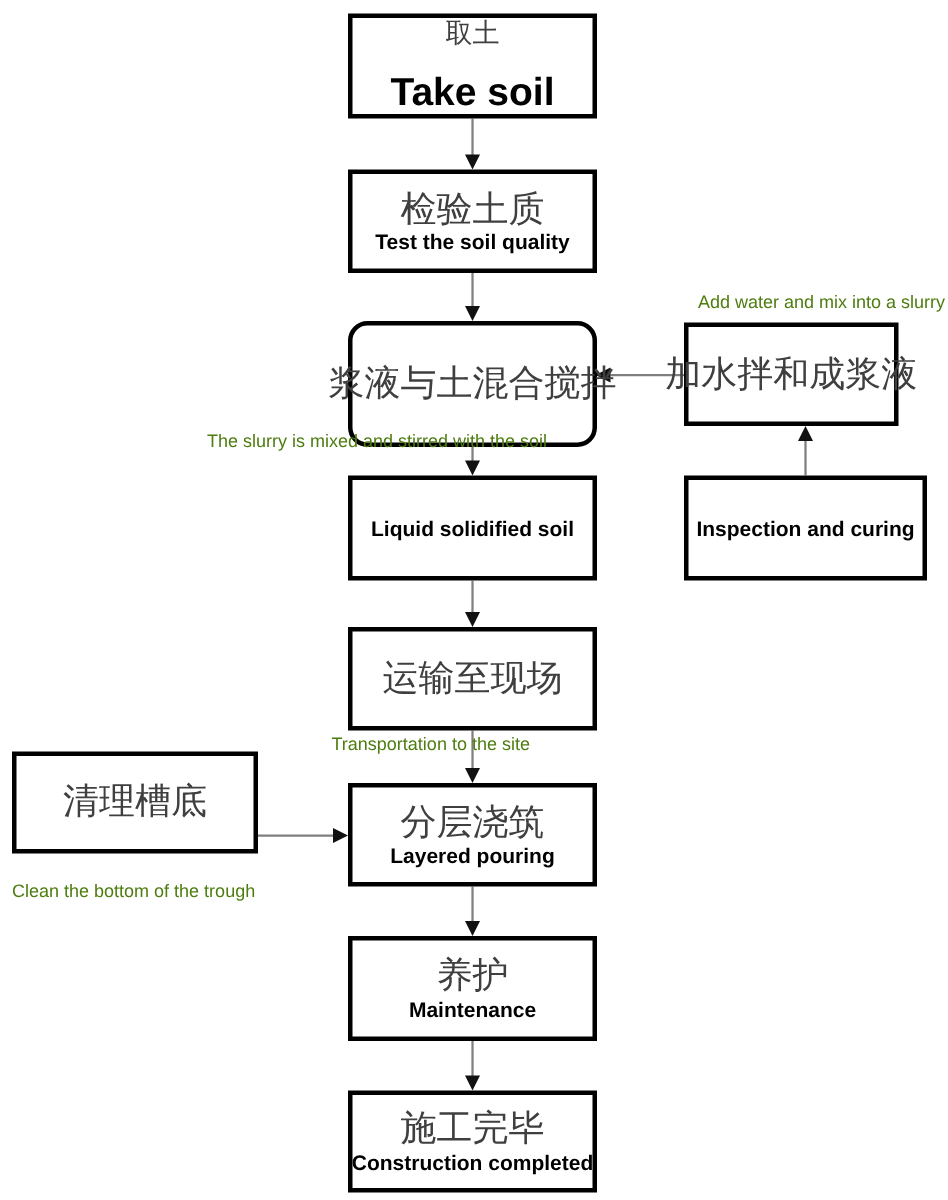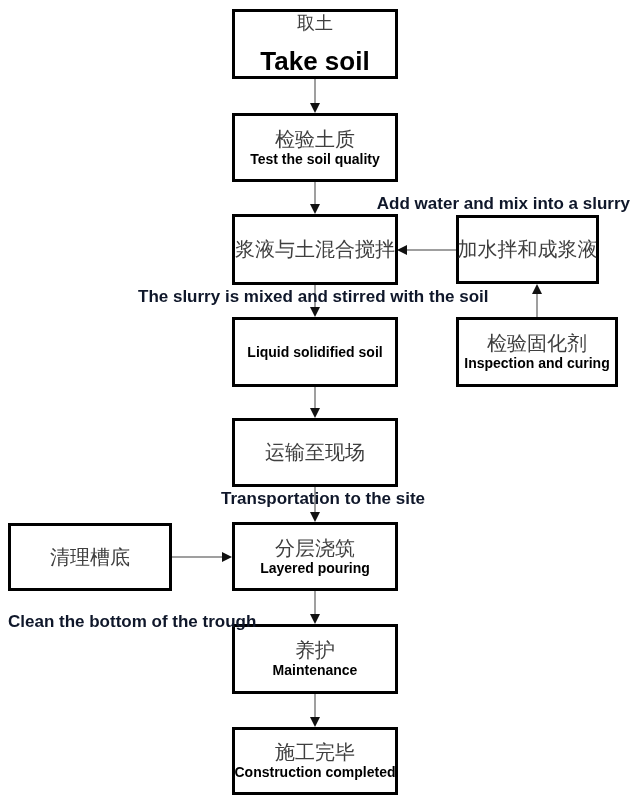--- a/index.html
+++ b/index.html
@@ -23,38 +23,38 @@
     background: #ffffff;
     display: flex;
     flex-direction: column;
     align-items: center;
     justify-content: center;
     text-align: center;
     line-height: 1.15;
   }
   .zh {
     color: #3f3f3f;
-    font-size: 20px;
+    font-size: 24px;
     font-family: "DejaVu Serif", "Liberation Serif", serif;
     white-space: nowrap;
   }
   .zh-small { font-size: 18px; }
   .en {
     color: #000000;
     font-weight: bold;
     font-size: 14px;
     white-space: nowrap;
     font-family: "Liberation Sans", sans-serif;
   }
   .en-big { font-size: 26px; line-height: 1.05; }
   .caption {
     position: absolute;
-    color: #0f172a;
-    font-weight: bold;
-    font-size: 17px;
+    color: #4d7c0f;
+    font-weight: normal;
+    font-size: 12px;
     white-space: nowrap;
     font-family: "Liberation Sans", sans-serif;
   }
 </style>
 </head>
 <body>
 
 <div class="canvas">
 
   <svg class="arrow-layer" width="632" height="800" viewBox="0 0 632 800">
@@ -103,42 +103,41 @@
   <div class="box" style="left:232px; top:9px; width:166px; height:70px;gap:15px;">
     <div class="zh zh-small">取土</div>
     <div class="en en-big">Take soil</div>
   </div>
 
   <div class="box" style="left:232px; top:113px; width:166px; height:69px;">
     <div class="zh">检验土质</div>
     <div class="en">Test the soil quality</div>
   </div>
 
-  <div class="box" style="left:232px; top:214px; width:166px; height:71px;">
+  <div class="box" style="left:232px; top:214px; width:166px; height:84px;border-radius:13px;">
     <div class="zh">浆液与土混合搅拌</div>
   </div>
 
   <div class="box" style="left:456px; top:215px; width:143px; height:69px;">
     <div class="zh">加水拌和成浆液</div>
   </div>
 
   <div class="box" style="left:232px; top:317px; width:166px; height:70px;">
     <div class="en">Liquid solidified soil</div>
   </div>
 
   <div class="box" style="left:456px; top:317px; width:162px; height:70px;">
-    <div class="zh">检验固化剂</div>
     <div class="en">Inspection and curing</div>
   </div>
 
   <div class="box" style="left:232px; top:418px; width:166px; height:69px;">
     <div class="zh">运输至现场</div>
   </div>
 
-  <div class="box" style="left:8px; top:523px; width:164px; height:68px;">
+  <div class="box" style="left:8px; top:501px; width:164px; height:68px;">
     <div class="zh">清理槽底</div>
   </div>
 
   <div class="box" style="left:232px; top:522px; width:166px; height:69px;">
     <div class="zh">分层浇筑</div>
     <div class="en">Layered pouring</div>
   </div>
 
   <div class="box" style="left:232px; top:624px; width:166px; height:70px;">
     <div class="zh">养护</div>
@@ -149,15 +148,15 @@
     <div class="zh">施工完毕</div>
     <div class="en">Construction completed</div>
   </div>
 
   <div class="caption" style="right:2px; top:194px;">Add water and mix into a slurry</div>
 
   <div class="caption" style="left:138px; top:287px;text-align:center;">The slurry is mixed and stirred with the soil</div>
 
   <div class="caption" style="left:221px; top:489px;">Transportation to the site</div>
 
-  <div class="caption" style="left:8px; top:612px;text-align:center;">Clean the bottom of the trough</div>
+  <div class="caption" style="left:8px; top:587px;text-align:center;">Clean the bottom of the trough</div>
 
 </div>
 
 </body></html>

